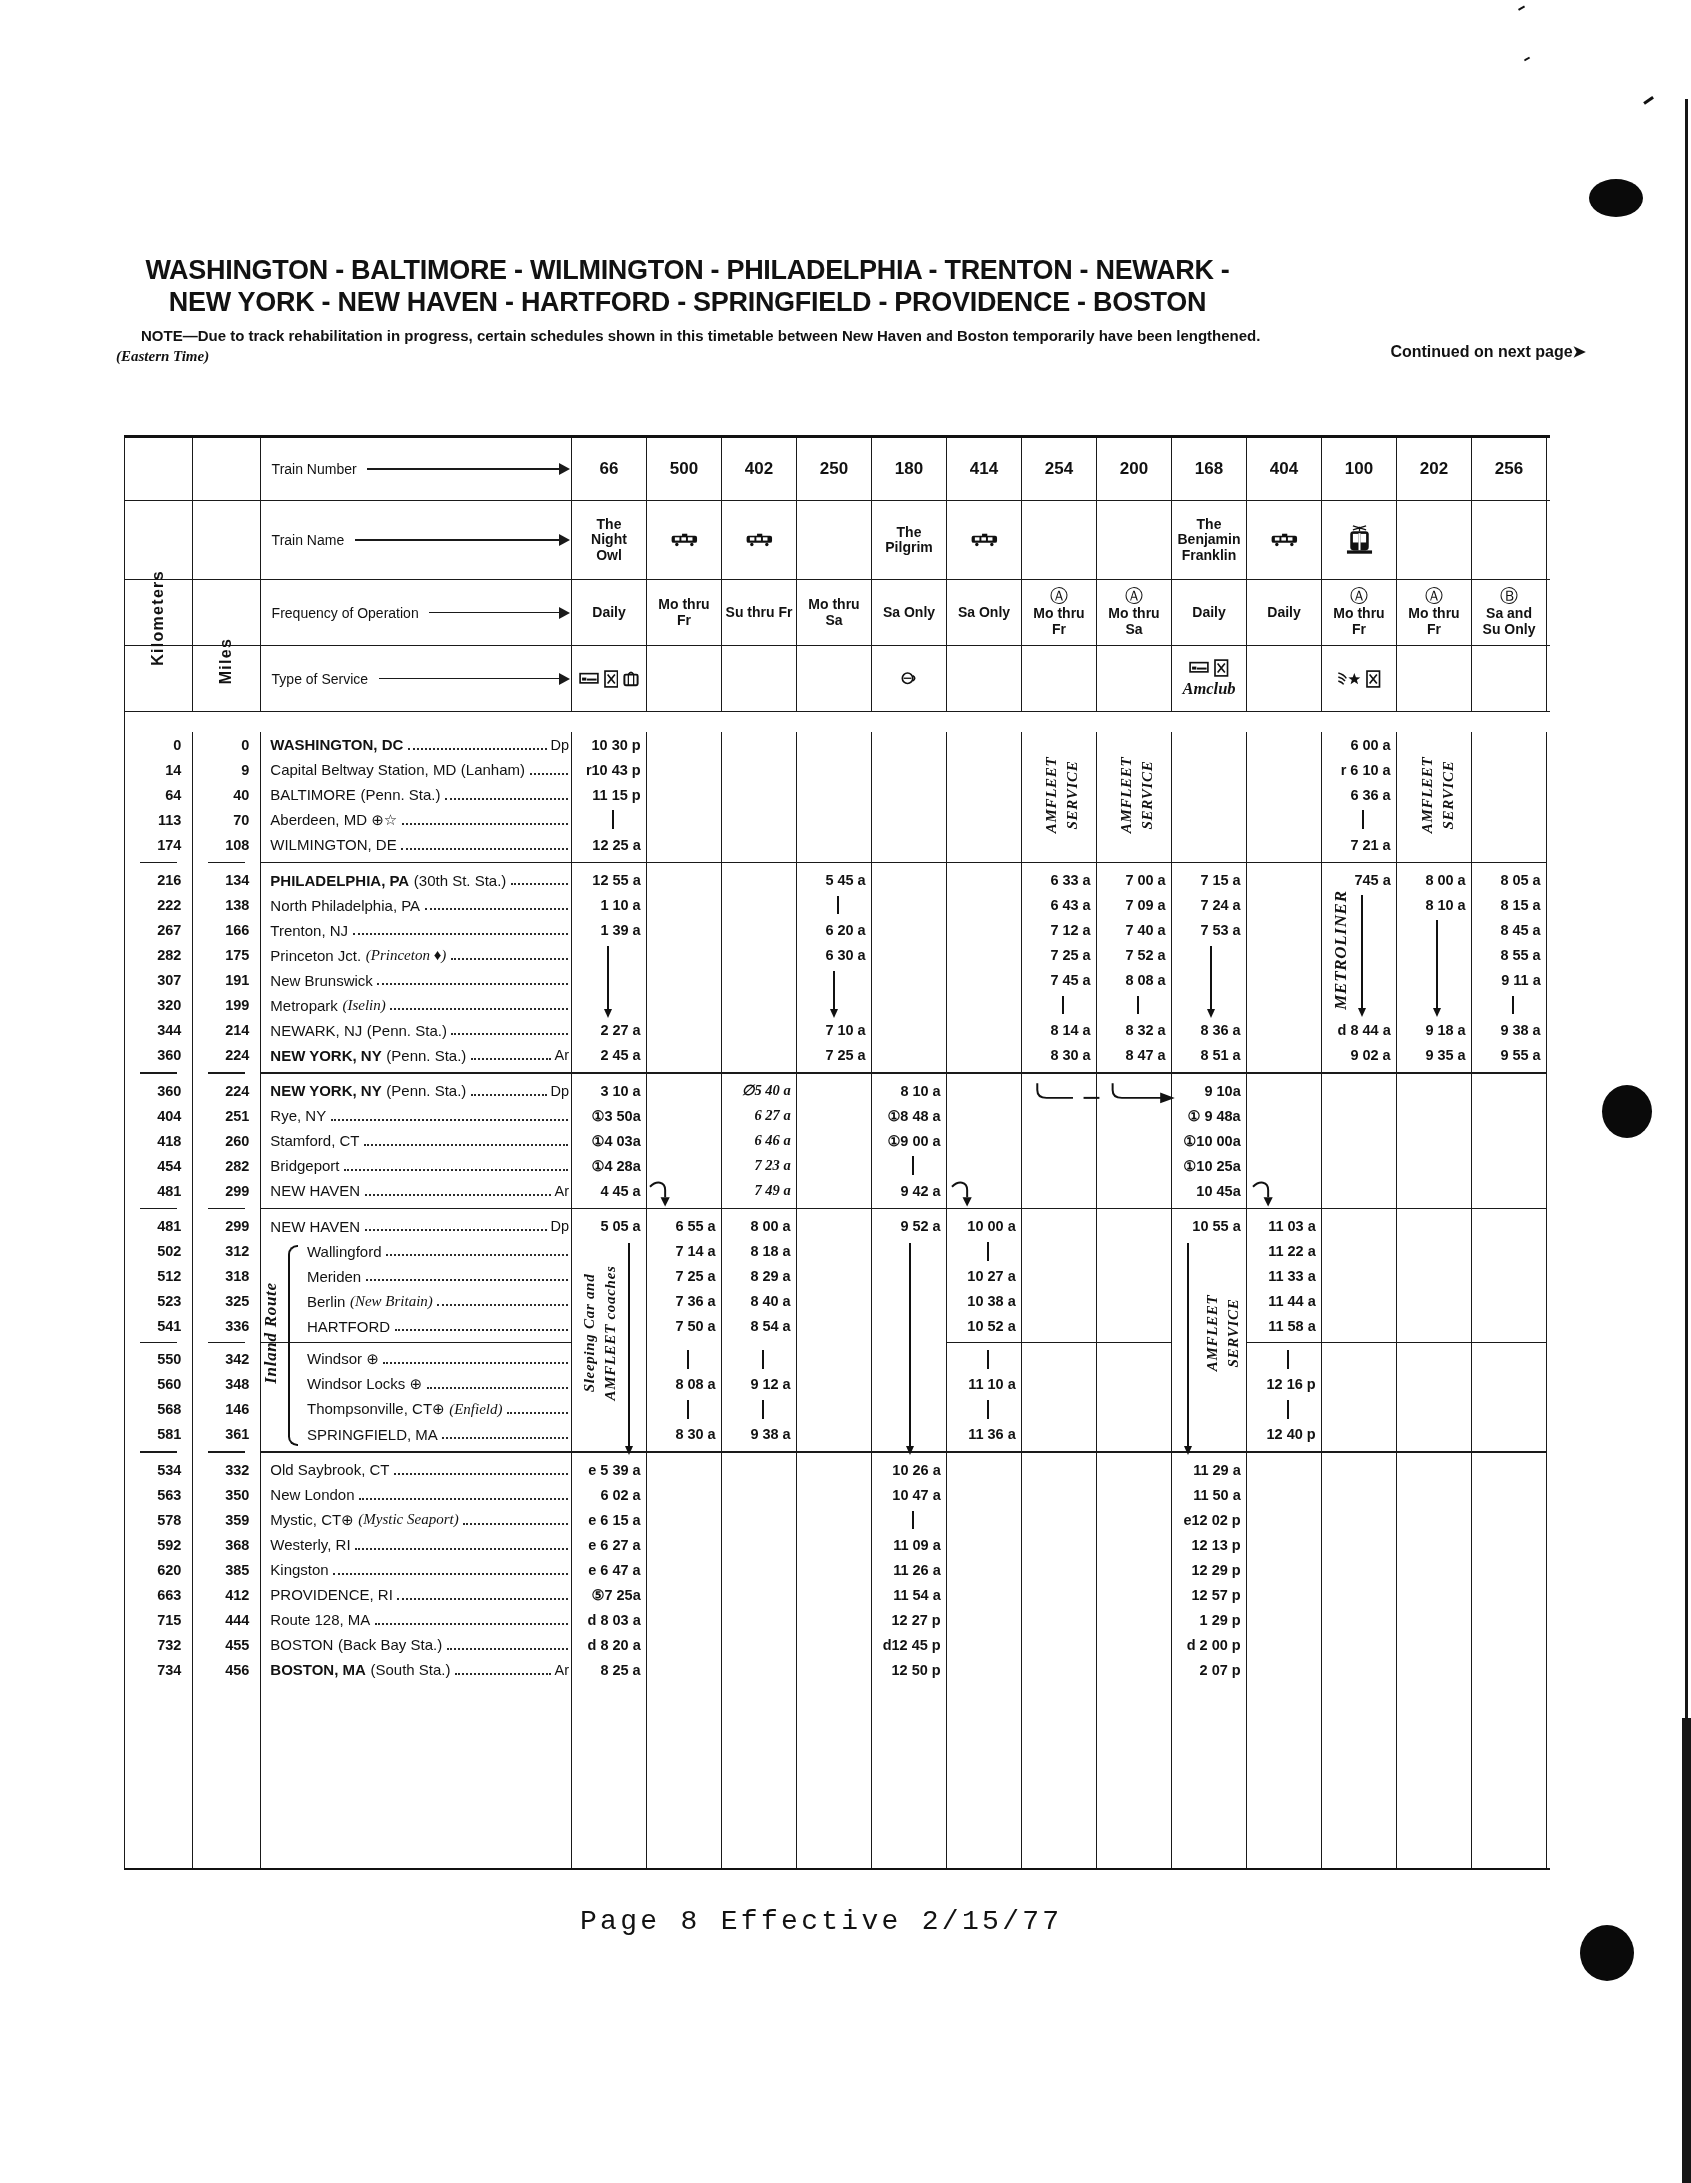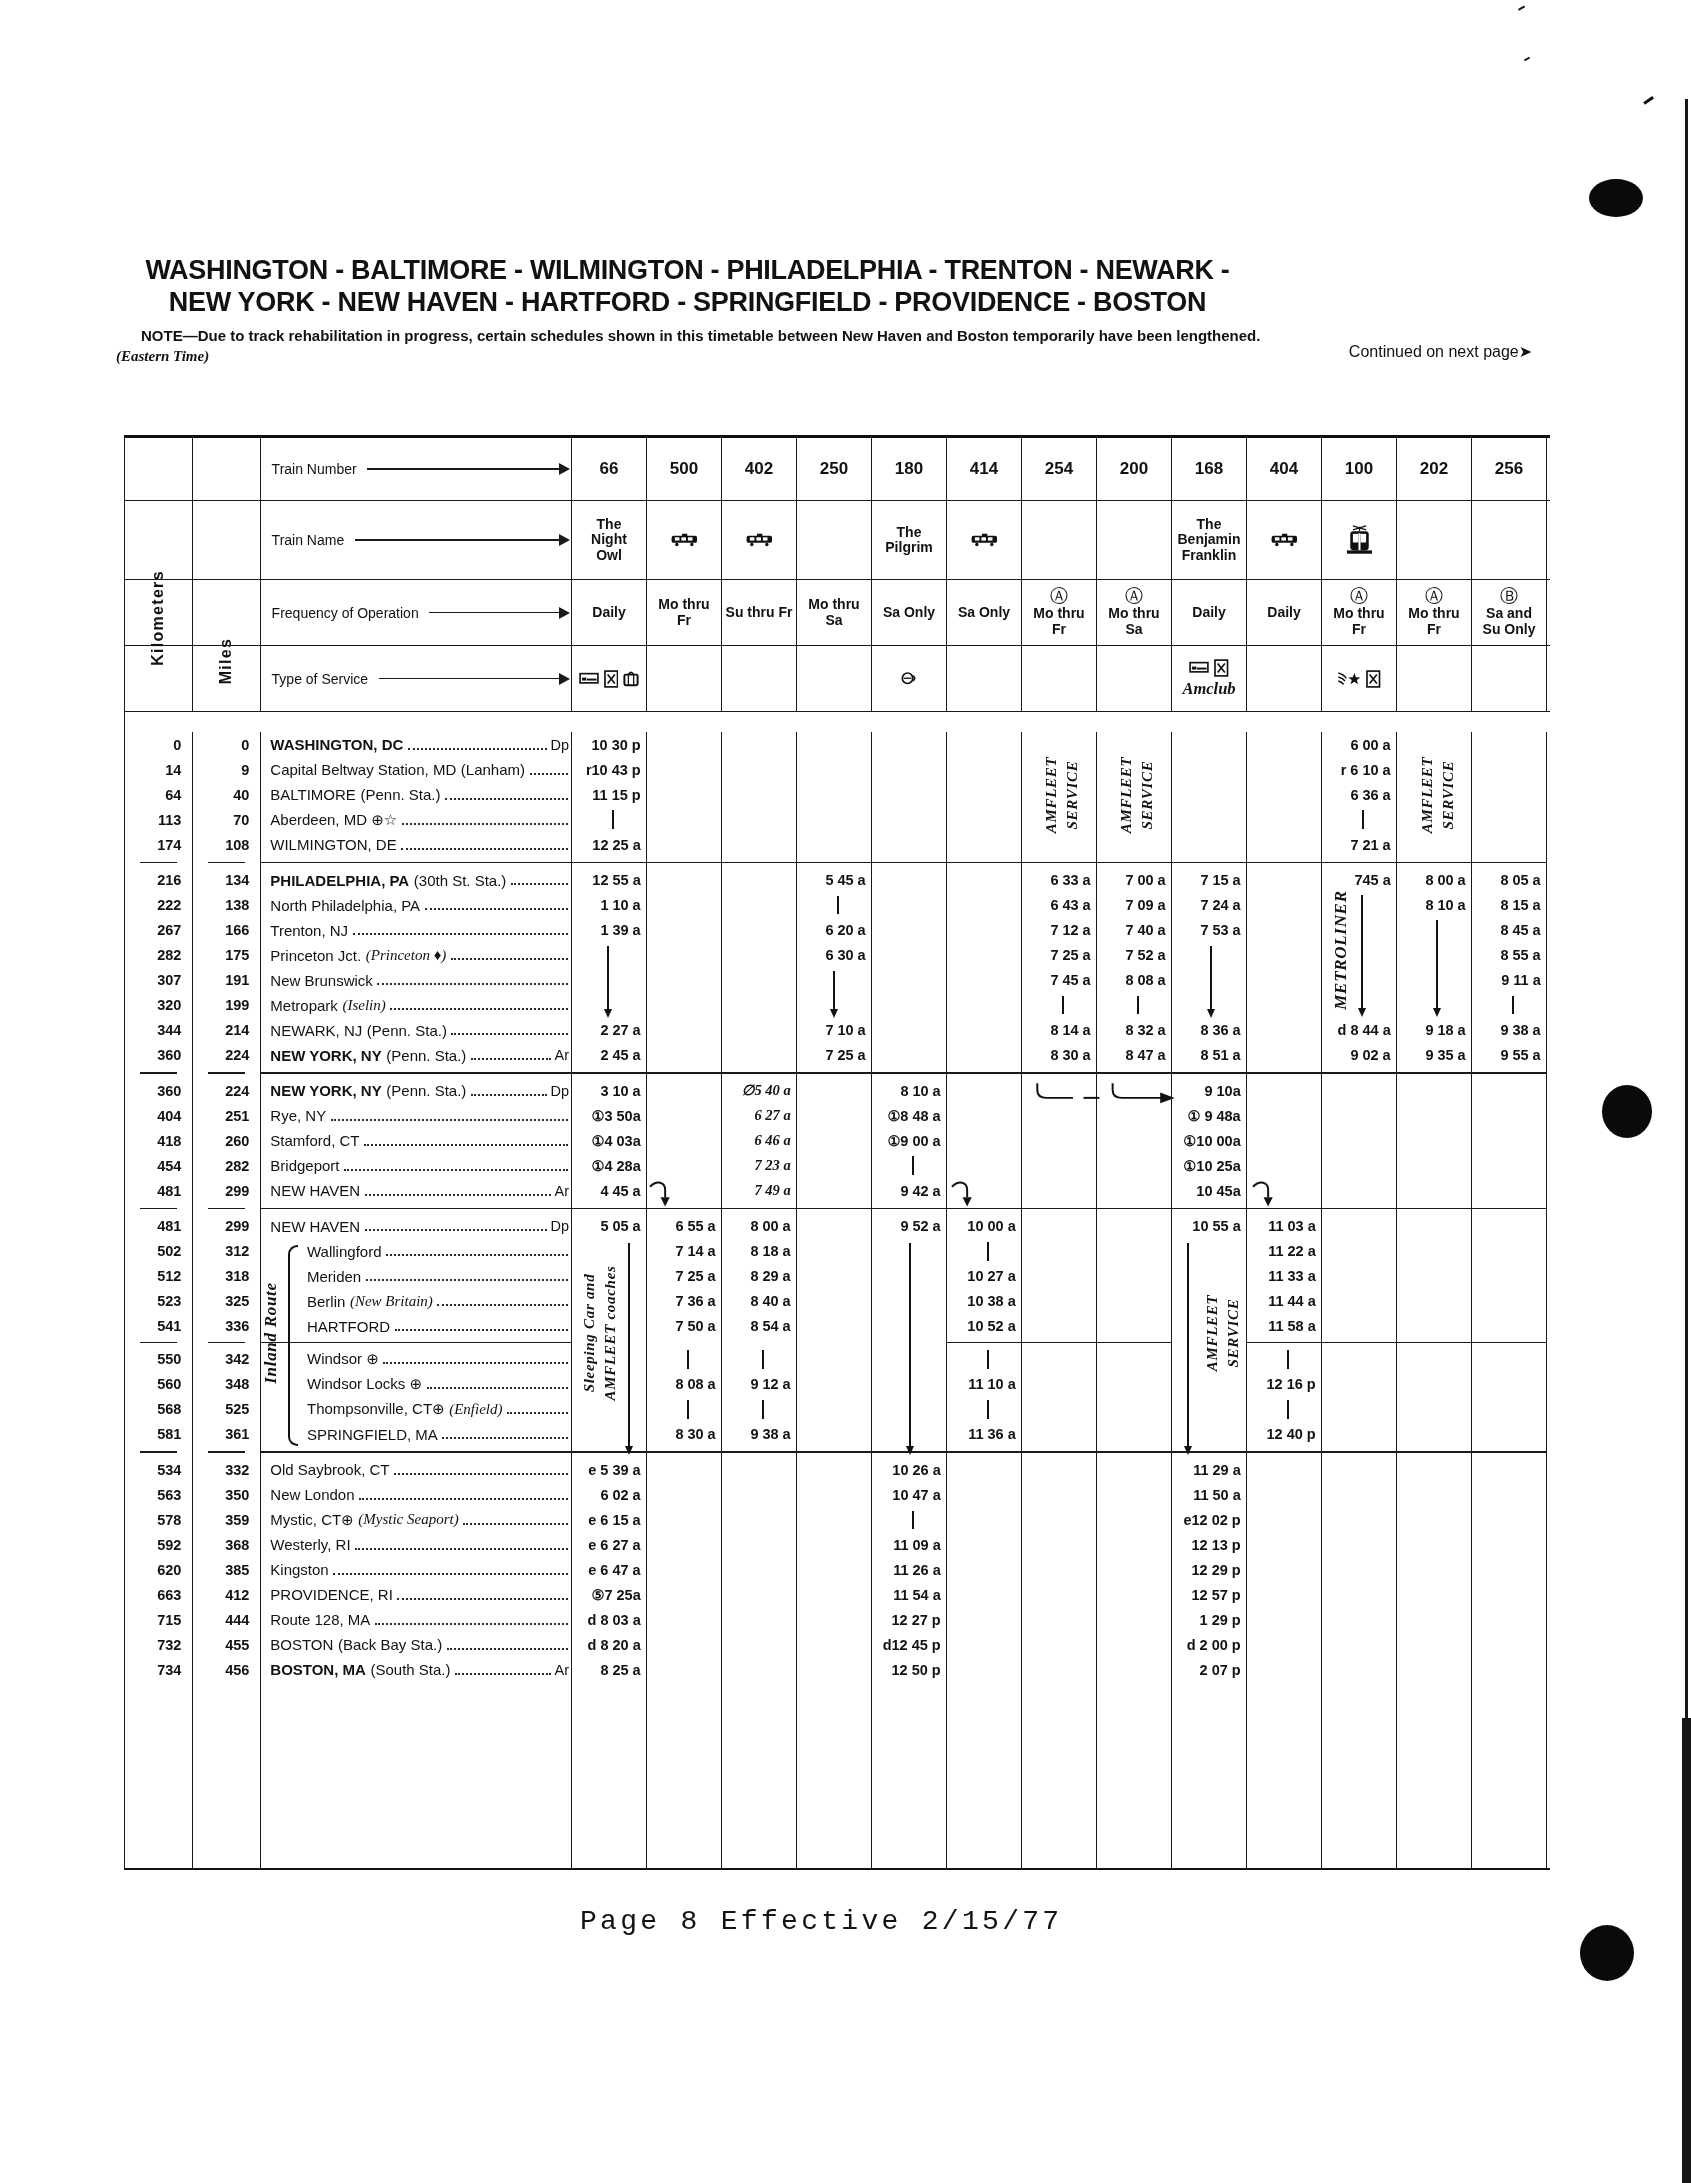--- a/index.html
+++ b/index.html
@@ -5,22 +5,22 @@
   html,body{margin:0;padding:0;background:#6b6b6b;}
   .page{position:relative;width:1692px;height:2183px;background:#ffffff;color:#121212;
         font-family:"Liberation Sans",sans-serif;overflow:hidden;margin:0 auto;}
 
   
   .title{position:absolute;left:93px;top:255px;width:1189px;text-align:center;
          font-weight:700;font-size:27px;line-height:1.17;letter-spacing:-0.3px;}
   .note{position:absolute;left:141px;top:327px;width:1137px;font-size:15px;font-weight:700;}
   .tz{position:absolute;left:116px;top:348px;font-family:"Liberation Serif",serif;
       font-style:italic;font-weight:700;font-size:15px;}
-  .continued{position:absolute;left:1295px;top:342px;width:291px;text-align:center;
-             font-size:16px;font-weight:400;}
+  .continued{position:absolute;left:1295px;top:342px;width:291px;text-align:right;
+             font-size:16px;font-weight:700;}
   .footer{position:absolute;left:580px;top:1906px;font-family:"Liberation Mono",monospace;
           font-size:28px;letter-spacing:3.3px;}
 
   
   .tt{position:absolute;left:124px;top:435px;width:1426px;height:1435px;box-sizing:border-box;
       border-top:3.3px solid #111;border-bottom:2.6px solid #111;border-left:1.3px solid #1a1a1a;
       display:flex;flex-direction:column;}
   .hrow,.brow,.drow,.frow{display:flex;flex-shrink:0;}
   .hrow{box-sizing:border-box;border-bottom:1.3px solid #1a1a1a;}
   .h1{height:63px}.h2{height:79px}.h3{height:66px}.h4{height:66px}
@@ -1078,21 +1078,21 @@
           <div class="tdcell"></div>
           <div class="tdcell"></div>
           <div class="tdcell"></div>
           <div class="tdcell">12 16 p</div>
           <div class="tdcell"></div>
           <div class="tdcell"></div>
           <div class="tdcell"></div>
         </div>
         <div class="brow">
           <div class="kmcell">568</div>
-          <div class="micell">525</div>
+          <div class="micell">146</div>
           <div class="stcell ind">
             <span class="stname">Thompsonville, CT⊕</span>
             <span class="stnote itn">(Enfield)</span>
             <span class="leader"></span>
           </div>
           <div class="tdcell"></div>
           <div class="tdcell barc">
             <span class="bar"></span>
           </div>
           <div class="tdcell barc">

